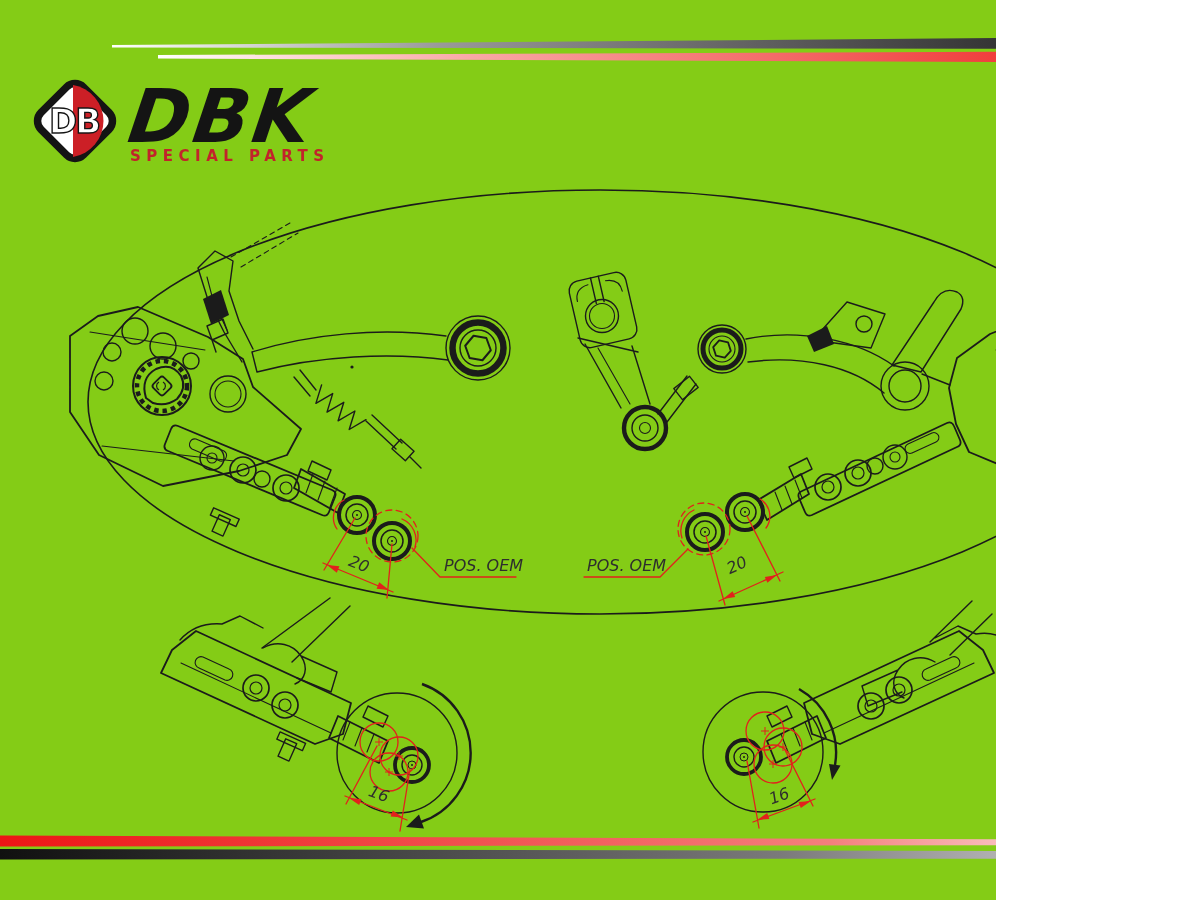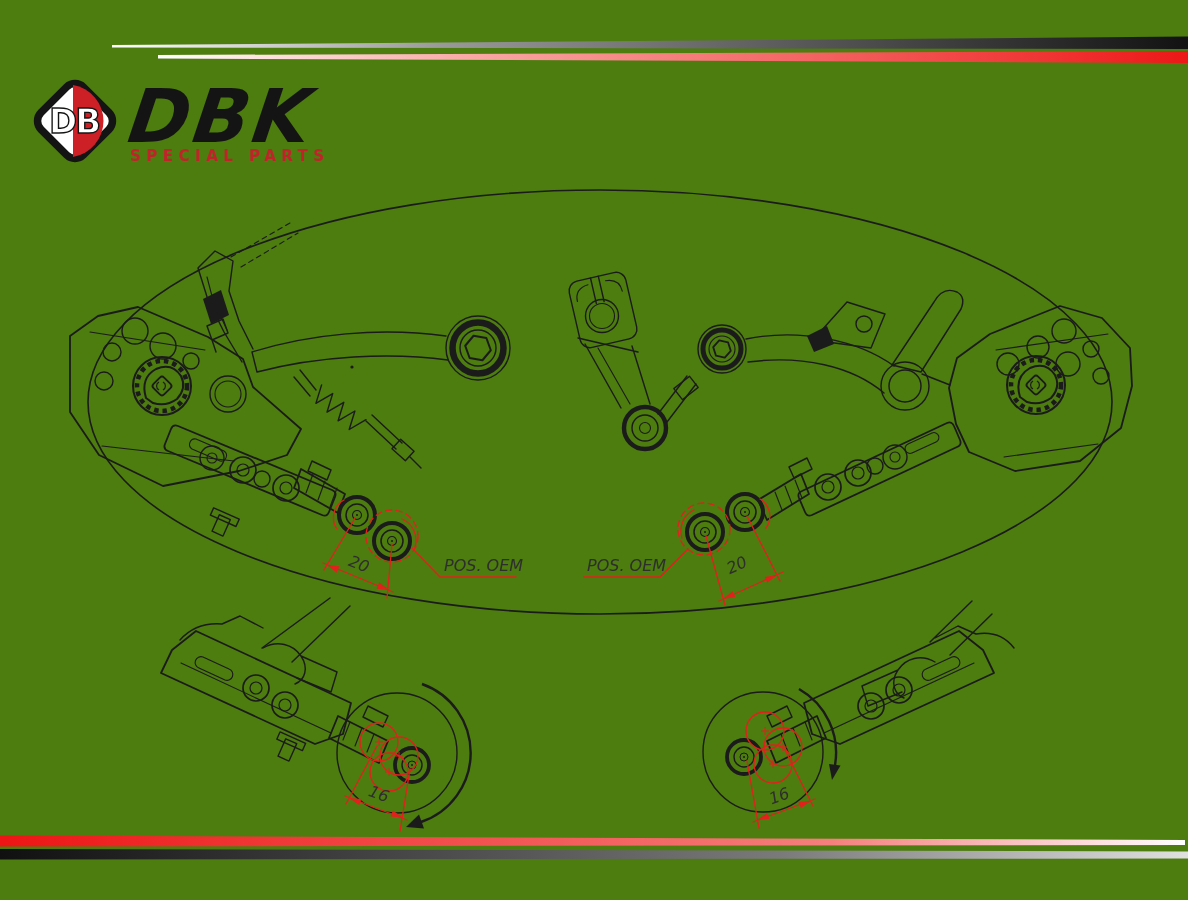--- a/index.html
+++ b/index.html
@@ -1,16 +1,16 @@
 <!DOCTYPE html>
 <html><head>
 <meta charset="utf-8">
 <style>
   html,body{margin:0;padding:0;background:#ffffff;}
-  .canvas{position:relative;width:1188px;height:900px;background:#4d7c0f;overflow:hidden;
+  .canvas{position:relative;width:996px;height:900px;background:#84cc16;overflow:hidden;
           font-family:"DejaVu Sans","Liberation Sans",sans-serif;}
   svg{display:block}
   .ln{fill:none;stroke:#1b1b1b;stroke-width:1.4;stroke-linejoin:round;stroke-linecap:round}
   .ln2{fill:none;stroke:#1b1b1b;stroke-width:1.8;stroke-linejoin:round;stroke-linecap:round}
   .thin{fill:none;stroke:#1b1b1b;stroke-width:1.1;stroke-linejoin:round;stroke-linecap:round}
   .fillk{fill:#1b1b1b;stroke:none}
   .red{fill:none;stroke:#e2211c;stroke-width:1.3;stroke-linecap:round}
   .redfill{fill:#e2211c;stroke:none}
   .dash{stroke-dasharray:5 4}
   .anno{font-style:italic;font-size:16px;fill:#2e2e2e;}

